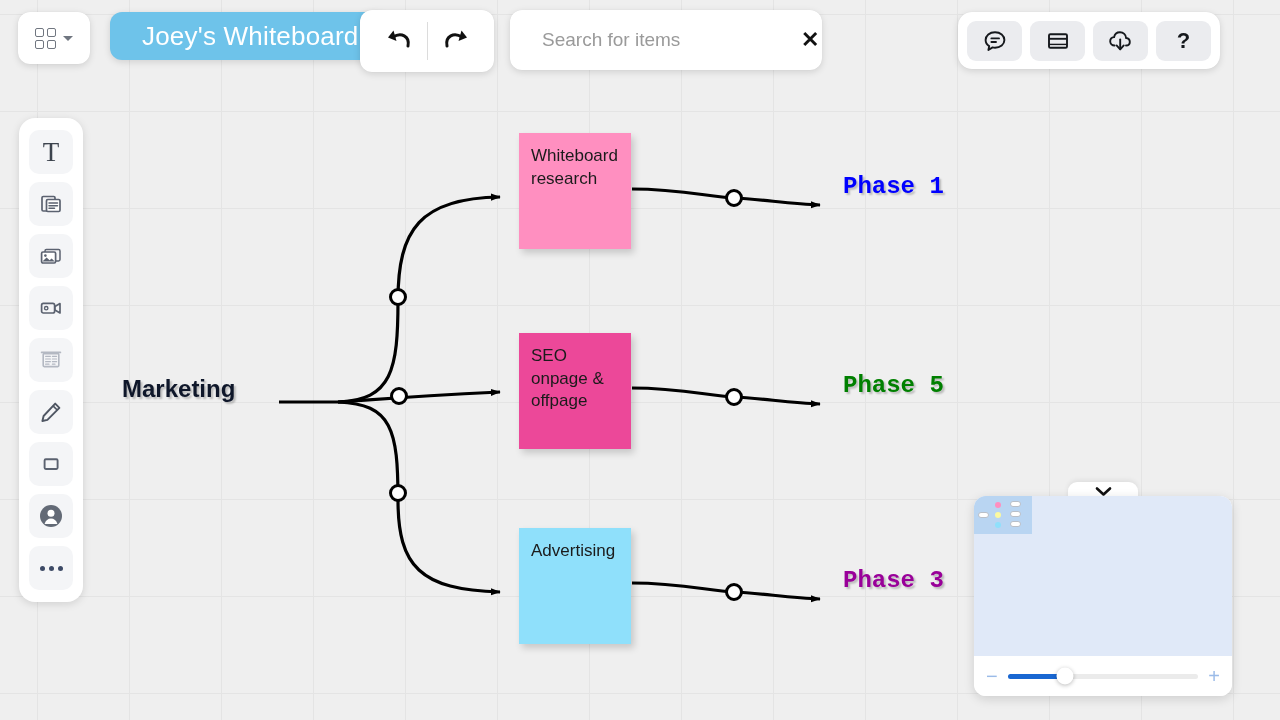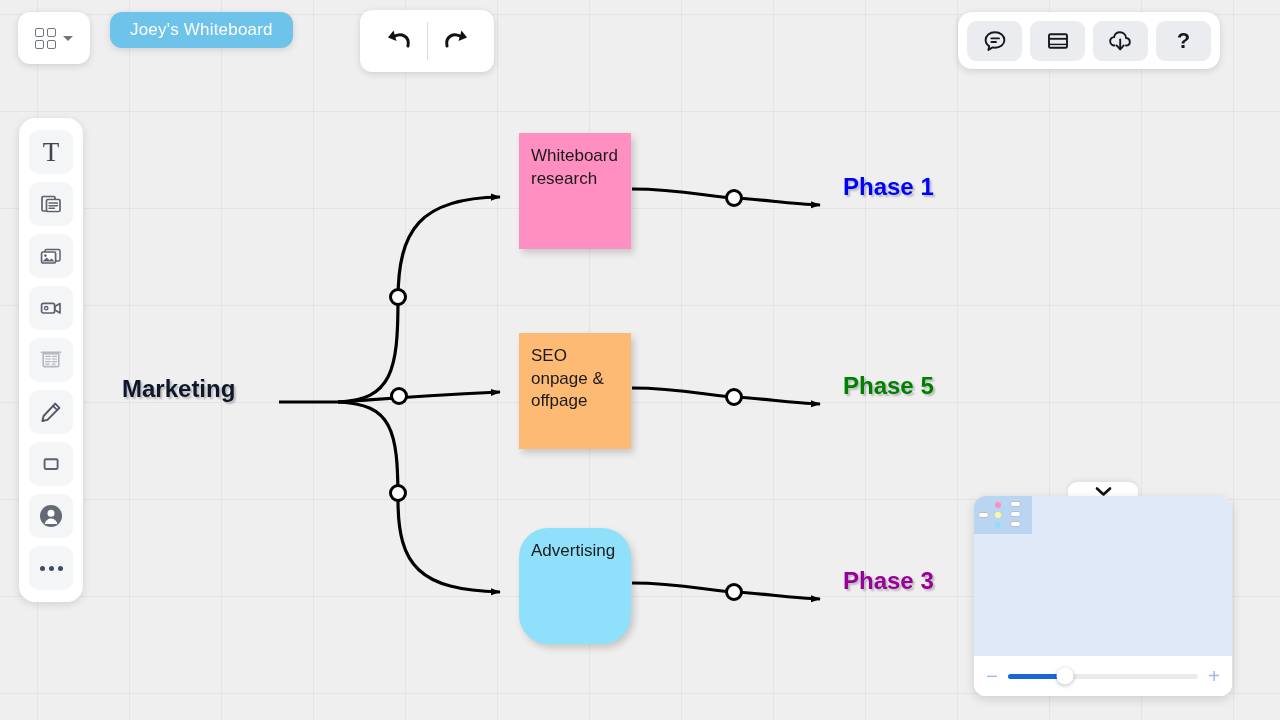--- a/index.html
+++ b/index.html
@@ -30,23 +30,23 @@
     box-shadow: 0 2px 7px rgba(0,0,0,.13), 0 0 1px rgba(0,0,0,.08);
     display: flex; align-items: center;
   }
 
   #menu-btn { left: 18px; top: 12px; width: 72px; height: 52px; justify-content: center; gap: 7px; }
   .menu-grid { display: grid; grid-template-columns: 9px 9px; grid-template-rows: 9px 9px; gap: 3px; }
   .menu-grid i { display: block; border: 1.6px solid #707680; border-radius: 2px; }
   .chev { width: 0; height: 0; border-left: 5px solid transparent; border-right: 5px solid transparent; border-top: 5px solid #707680; }
 
   #board-title {
-    left: 110px; top: 12px; height: 36px; padding: 0 20px;
+    left: 110px; top: 12px; height: 48px; padding: 0 32px;
     background: #6ec3ea; color: #fff;
-    font-size: 17px; justify-content: center; letter-spacing: .2px;
+    font-size: 26px; justify-content: center; letter-spacing: .2px;
     box-shadow: 0 2px 7px rgba(0,0,0,.13);
   }
 
   #history-bar { left: 360px; top: 10px; width: 134px; height: 62px; justify-content: center; }
   .hist-btn { width: 56px; height: 100%; display: flex; align-items: center; justify-content: center; cursor: pointer; }
   .divider-v { width: 1px; height: 38px; background: #dcdcdc; }
 
   #search-bar { left: 510px; top: 10px; width: 312px; height: 60px; padding: 0 18px; gap: 14px; }
   #search-input {
     flex: 1; border: none; outline: none; font-size: 19px;
@@ -88,20 +88,21 @@
 
   .root-label {
     position: absolute; pointer-events: auto; cursor: pointer;
     font-size: 24px; font-weight: bold; color: #0f172a; line-height: 1.33;
     text-shadow: 2px 2px 2px rgba(0,0,0,.22);
   }
   .phase {
     position: absolute; pointer-events: auto; cursor: pointer;
     font-size: 24px; font-weight: bold; line-height: 1;
     text-shadow: 2px 2px 2px rgba(0,0,0,.22);
+    font-family: Liberation Mono, monospace;
   }
 
   
   #minimap-collapse {
     position: absolute; left: 1068px; top: 482px; width: 70px; height: 22px;
     background: #fff; border-radius: 9px 9px 0 0;
     box-shadow: 0 -2px 5px rgba(0,0,0,.07);
     display: flex; align-items: flex-start; justify-content: center; padding-top: 4px; cursor: pointer;
   }
   #minimap {
@@ -174,24 +175,24 @@
     <circle cx="734" cy="592" r="7.5" fill="#fff" stroke="#000" stroke-width="3"></circle>
   </svg>
 
   <div class="root-label" style="left:122px; top:373px;">
     <div>Marketing</div>
   </div>
 
   <div class="node sticky" style="left:519px; top:133px; width:112px; height:116px; background:#ff8fc0;">
     <span>Whiteboard research</span>
   </div>
-  <div class="node sticky" style="left:519px; top:333px; width:112px; height:116px; background:#fdba74;">
+  <div class="node sticky" style="left:519px; top:333px; width:112px; height:116px; background:#ec4899;">
     <span>SEO onpage &amp; offpage</span>
   </div>
-  <div class="node sticky" style="left:519px; top:528px; width:112px; height:116px; background:#8fe0fb;border-radius:29px;">
+  <div class="node sticky" style="left:519px; top:528px; width:112px; height:116px; background:#8fe0fb;">
     <span>Advertising</span>
   </div>
 
   <div class="phase" style="left:843px; top:175px; color:#0000ff;">Phase 1</div>
   <div class="phase" style="left:843px; top:374px; color:#008000;">Phase 5</div>
   <div class="phase" style="left:843px; top:569px; color:#990099;">Phase 3</div>
 
   <div class="bar" id="menu-btn">
     <span class="menu-grid">
       <i></i>
@@ -213,20 +214,28 @@
     </div>
     <div class="divider-v"></div>
     <div class="hist-btn">
       <svg width="28" height="24" viewBox="0 0 28 24">
         <path d="M20 8 C12 3, 3 7, 5 17" stroke="#111" stroke-width="3" fill="none" stroke-linecap="round"></path>
         <path d="M19.5 1.5 L25 8.5 L16.5 12 Z" fill="#111"></path>
       </svg>
     </div>
   </div>
 
+  <div class="bar" id="search-bar">
+    <svg width="22" height="22" viewBox="0 0 22 22">
+      <circle cx="9" cy="9" r="6.4" stroke="#111" stroke-width="2.4" fill="none"></circle>
+      <path d="M13.6 13.6 L20 20.2" stroke="#111" stroke-width="2.6" stroke-linecap="round"></path>
+    </svg>
+    <input id="search-input" type="text" placeholder="Search for items" style="">
+    <span class="xmark">✕</span>
+  </div>
 
   <div class="bar" id="right-bar">
     <div class="rbtn">
       <svg width="24" height="24" viewBox="0 0 24 24">
         <path d="M12 3.2 C6.6 3.2 2.6 6.6 2.6 11 C2.6 13.5 4 15.7 6.2 17.1 L5.4 21 L9.6 18.4 C10.4 18.6 11.2 18.7 12 18.7 C17.4 18.7 21.4 15.3 21.4 11 C21.4 6.6 17.4 3.2 12 3.2 Z" stroke="#15181c" stroke-width="1.9" fill="none" stroke-linejoin="round"></path>
         <path d="M8.4 9.4 L16 9.4 M8.4 13 L13 13" stroke="#15181c" stroke-width="1.9" stroke-linecap="round"></path>
       </svg>
     </div>
     <div class="rbtn">
       <svg width="24" height="24" viewBox="0 0 24 24">

